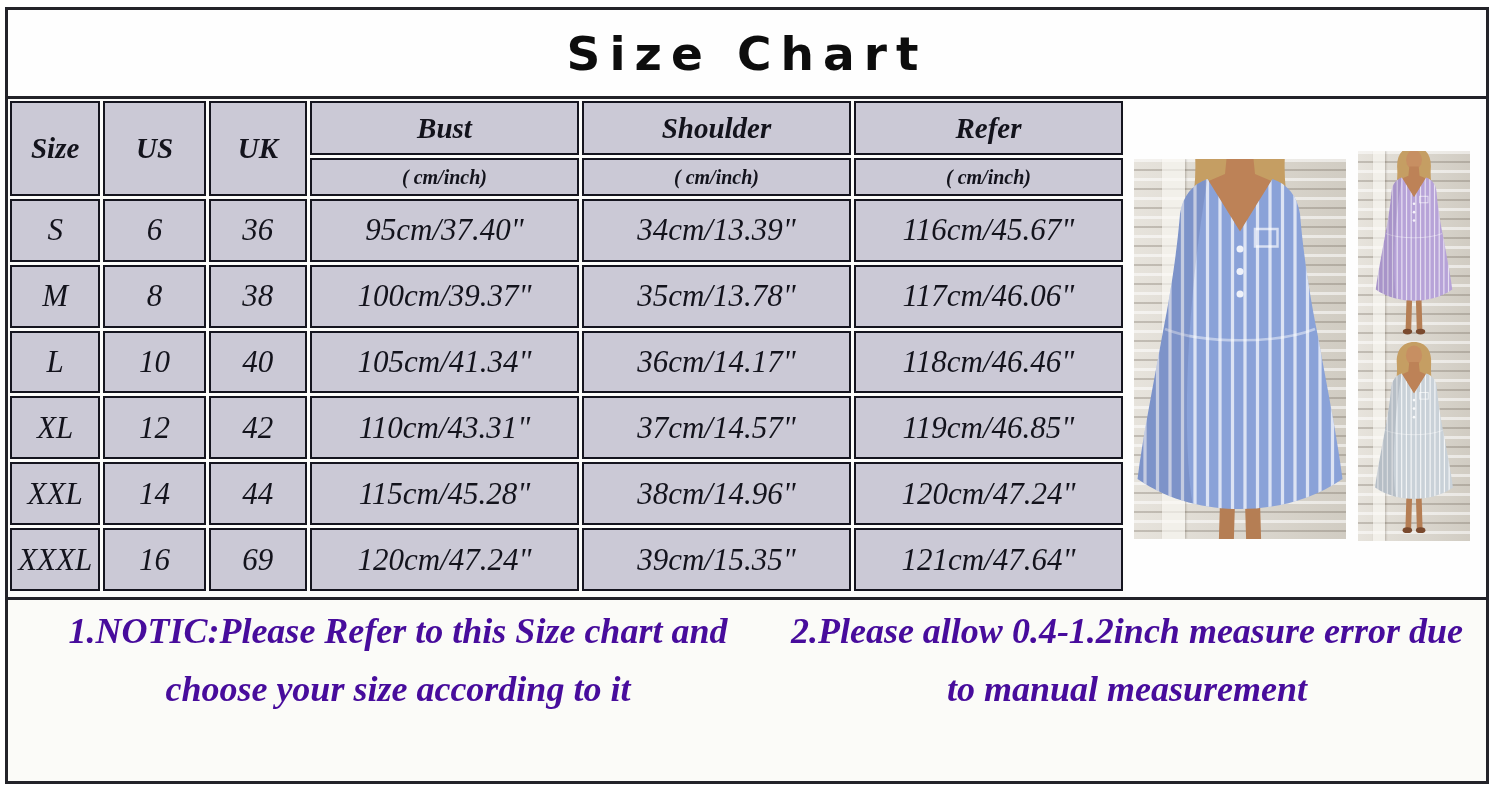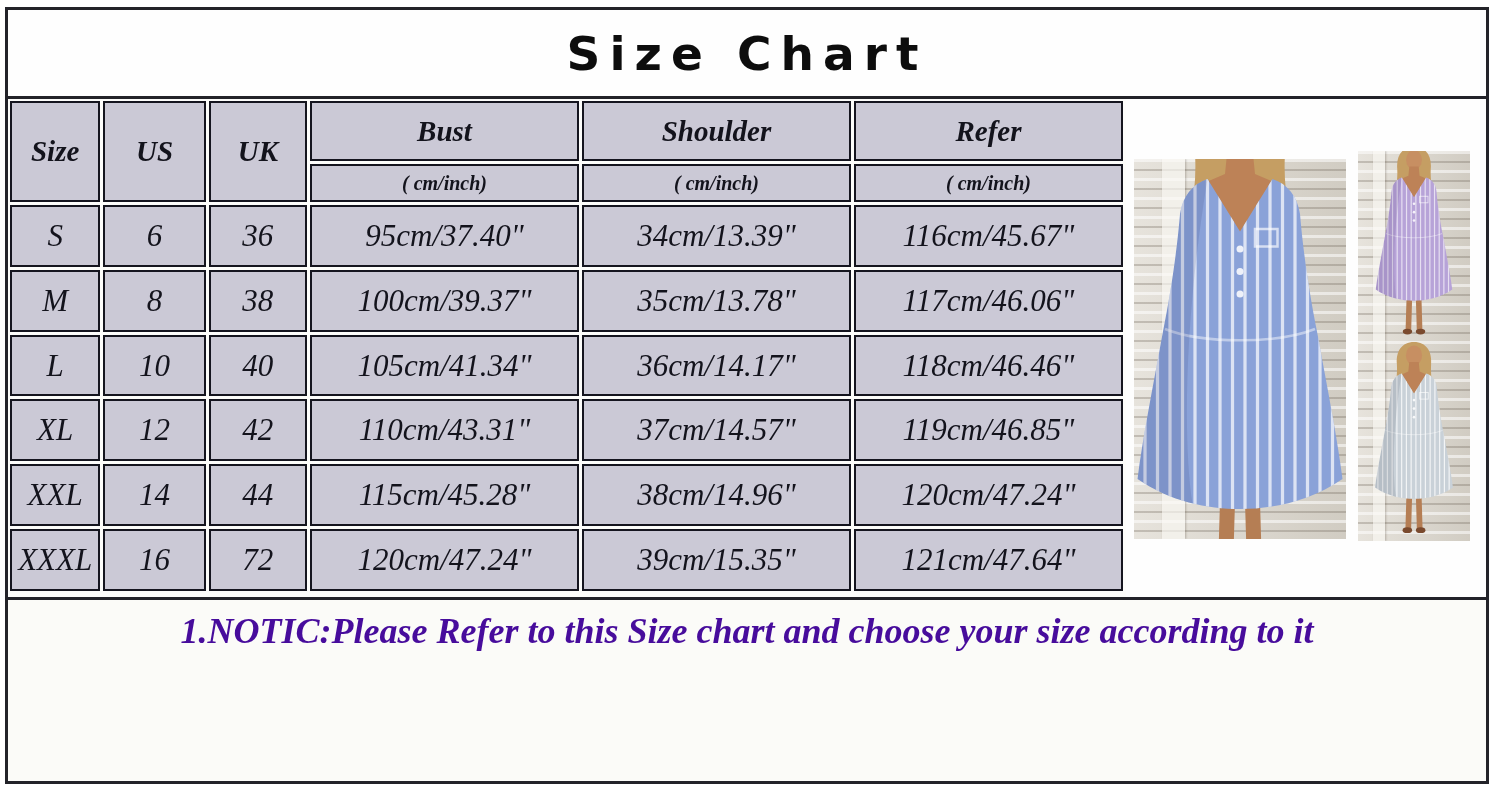--- a/index.html
+++ b/index.html
@@ -29,21 +29,21 @@
   table.size-table{
     border-collapse:separate;border-spacing:3px;
     width:1119px;height:496px;table-layout:fixed;margin:-1px 0 0 -1px;
   }
   table.size-table td{
     border:2px solid #15151f;background:#cbc9d6;
     text-align:center;vertical-align:middle;
     font-style:italic;color:#13131c;
     font-size:30px;padding:0 2px;overflow:hidden;
   }
-  tr.hdr1{height:60px;}
+  tr.hdr1{height:54px;}
   tr.hdr2{height:38px;}
   tr.hdr1 td, tr.hdr2 td{font-weight:600;font-size:29px;}
   tr.hdr2 td{font-size:20px;}
   td.sizehead{font-weight:600;}
   tr.data td{font-size:31px;}
   td.sizecol{font-size:30px;}
   
   .photo-pane{flex:1;position:relative;background:#fefefe;}
   .photo{
     position:absolute;overflow:hidden;
@@ -182,21 +182,21 @@
             <td class="sizecol">XXL</td>
             <td>14</td>
             <td>44</td>
             <td>115cm/45.28"</td>
             <td>38cm/14.96"</td>
             <td>120cm/47.24"</td>
           </tr>
           <tr class="data">
             <td class="sizecol">XXXL</td>
             <td>16</td>
-            <td>72</td>
+            <td>69</td>
             <td>120cm/47.24"</td>
             <td>39cm/15.35"</td>
             <td>121cm/47.64"</td>
           </tr>
         </tbody>
       </table>
 
       <div class="photo-pane">
         <div class="photo photo-main dress-blue">
           <svg>
@@ -211,16 +211,17 @@
         <div class="photo photo-thumb2 dress-gray">
           <svg>
               <use href="#figure"></use>
             </svg>
         </div>
       </div>
     </div>
 
     <div class="notes">
       <div class="note-line">1.NOTIC:Please Refer to this Size chart and choose your size according to it</div>
+      <div class="note-line">2.Please allow 0.4-1.2inch measure error due to manual measurement</div>
     </div>
 
   </div>
 </div>
 
 </body></html>

